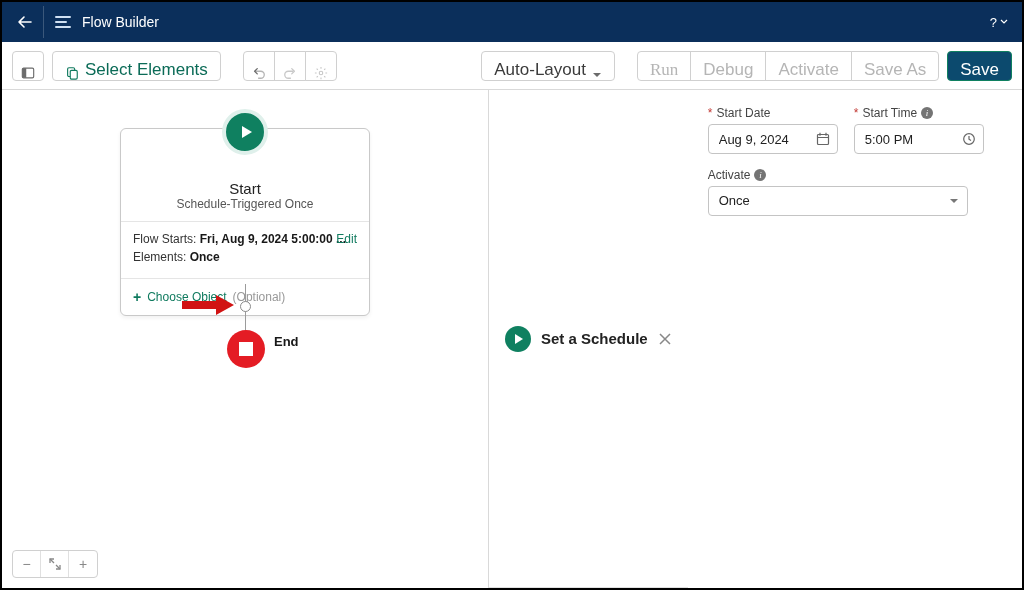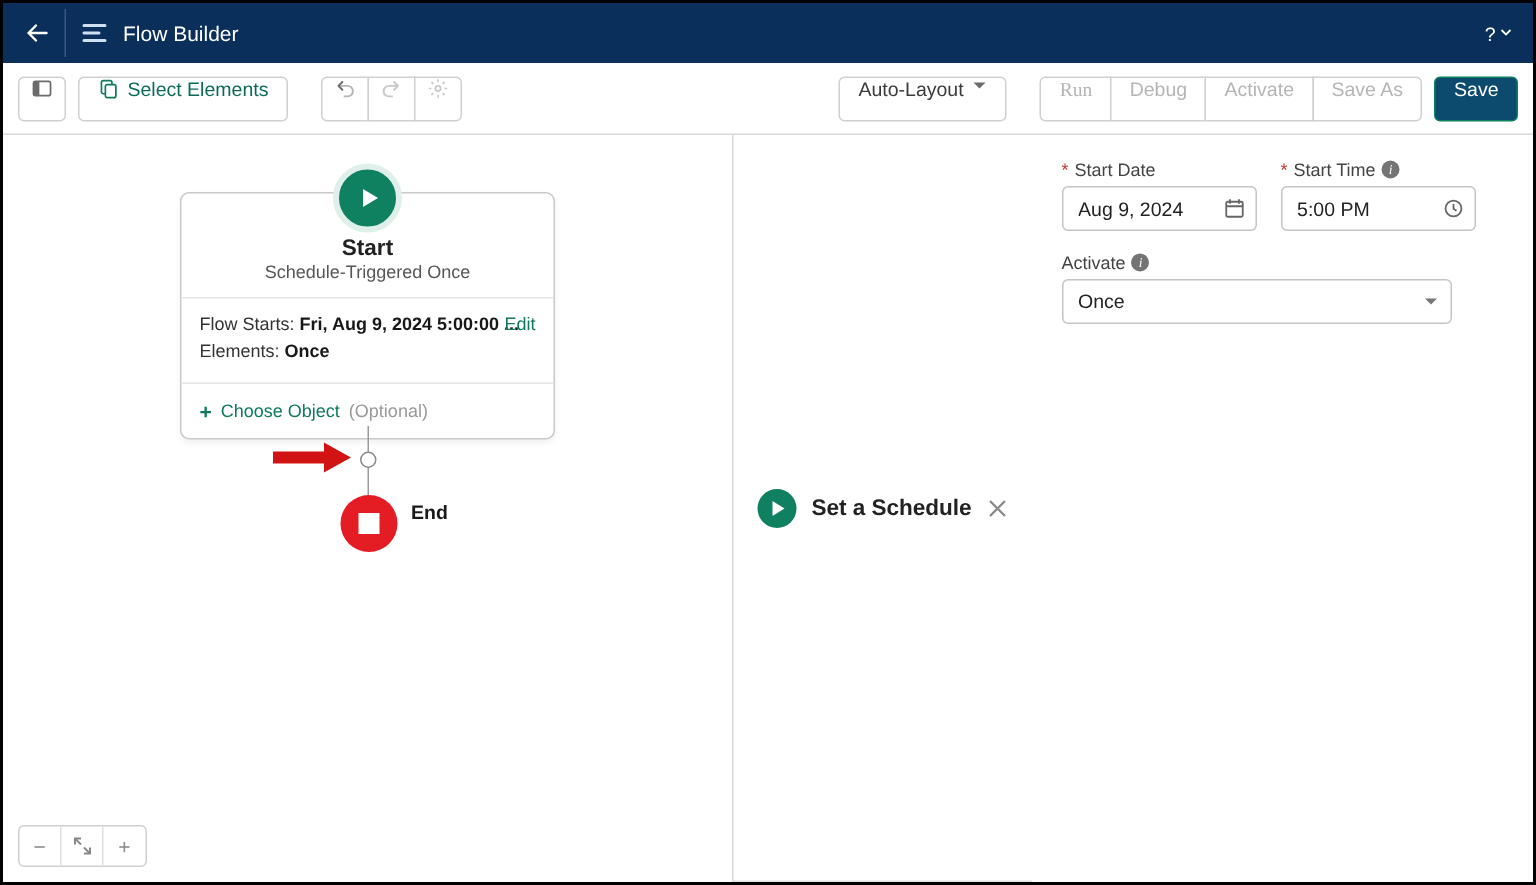--- a/index.html
+++ b/index.html
@@ -10,40 +10,40 @@
   .hdr-back { width: 32px; height: 32px; display: flex; align-items: center; justify-content: center; cursor: pointer; border-right: 1px solid rgba(255,255,255,0.2); margin-right: 10px; padding-right:6px;}
   .hdr-logo { margin-right: 10px; display:flex; align-items:center; }
   .hdr-title { font-size: 14px; font-weight: 400; }
   .hdr-spacer { flex: 1; }
   .hdr-help { display: flex; align-items: center; cursor: pointer; gap:3px; padding-right:4px;}
 
   
   .toolbar { height: 48px; border-bottom: 1px solid #d9d9d9; display: flex; align-items: center; padding: 0 10px; gap: 8px; background:#fff; }
   .tb-left { display: flex; gap: 8px; align-items: center; }
   .tb-right { display: flex; gap: 8px; align-items: center; margin-left: auto; }
-  .btn { border: 1px solid #d0d0d0; background: #fff; border-radius: 4px; height: 30px; padding: 0 12px; display: inline-flex; align-items: flex-start; justify-content: center; font-size: 13px; color: #3b3b3b; cursor: pointer; gap:6px;}
+  .btn { border: 1px solid #d0d0d0; background: #fff; border-radius: 4px; height: 30px; padding: 0 12px; display: inline-flex; align-items: flex-end; justify-content: center; font-size: 17px; color: #3b3b3b; cursor: pointer; gap:6px;}
   .btn.icon { width: 32px; padding: 0; }
   .btn.primary { background: #0c4a6e; color: #fff; border-color: #0f8060; }
   .btn.disabled { color: #b5b5b5; cursor: default; }
   .btn-group { display: flex; }
   .btn-group .btn { border-radius: 0; margin-left:-1px;}
   .btn-group .btn:first-child { border-radius: 4px 0 0 4px; margin-left:14px;font-family:Liberation Serif, serif;}
   .btn-group .btn:last-child { border-radius: 0 4px 4px 0; }
   .select-el-btn { color:#0b6b57; }
 
   
   .main { display: flex; height: calc(590px - 40px - 48px - 4px); }
   .canvas { flex: 1; position: relative; background: #fff; }
   .panel { width: 534px; border-left: 1px solid #d9d9d9; background: #fff; display:flex; flex-direction:row;}
 
   
   .start-card { position: absolute; left: 118px; top: 38px; width: 250px; border: 1px solid #c9c9c9; border-radius: 6px; background: #fff; box-shadow: 0 2px 4px rgba(0,0,0,0.06); }
   .start-circle { position: absolute; left: 50%; top: -20px; transform: translateX(-50%); width: 46px; height: 46px; border-radius: 50%; background: #0f8060; border: 4px solid #dff0eb; display:flex; align-items:center; justify-content:center; }
   .start-head { padding: 28px 10px 10px; text-align: center; border-bottom: 1px solid #e5e5e5; }
-  .start-head .ttl { font-size: 15px; font-weight: 700; color:#222; }
+  .start-head .ttl { font-size: 15px; font-weight: 400; color:#222;margin-top:23px; }
   .start-head .sub { font-size: 12px; color: #565656; }
   .start-body { padding: 10px 12px; font-size: 12px; border-bottom: 1px solid #e5e5e5; position:relative;}
   .start-body .row { margin-bottom: 4px; }
   .start-body .lbl { color:#333; }
   .start-body .val { font-weight: 600; }
   .start-body .edit { position:absolute; right:12px; top:10px; color:#0f7a5e; cursor:pointer; font-size:12px;}
   .start-foot { padding: 10px 12px; display:flex; align-items:center; gap:6px; font-size:12px; }
   .start-foot .plus { color:#0f7a5e; font-size:14px; font-weight:bold;}
   .start-foot .choose { color:#0f7a5e; cursor:pointer;}
   .start-foot .opt { color:#999; }

